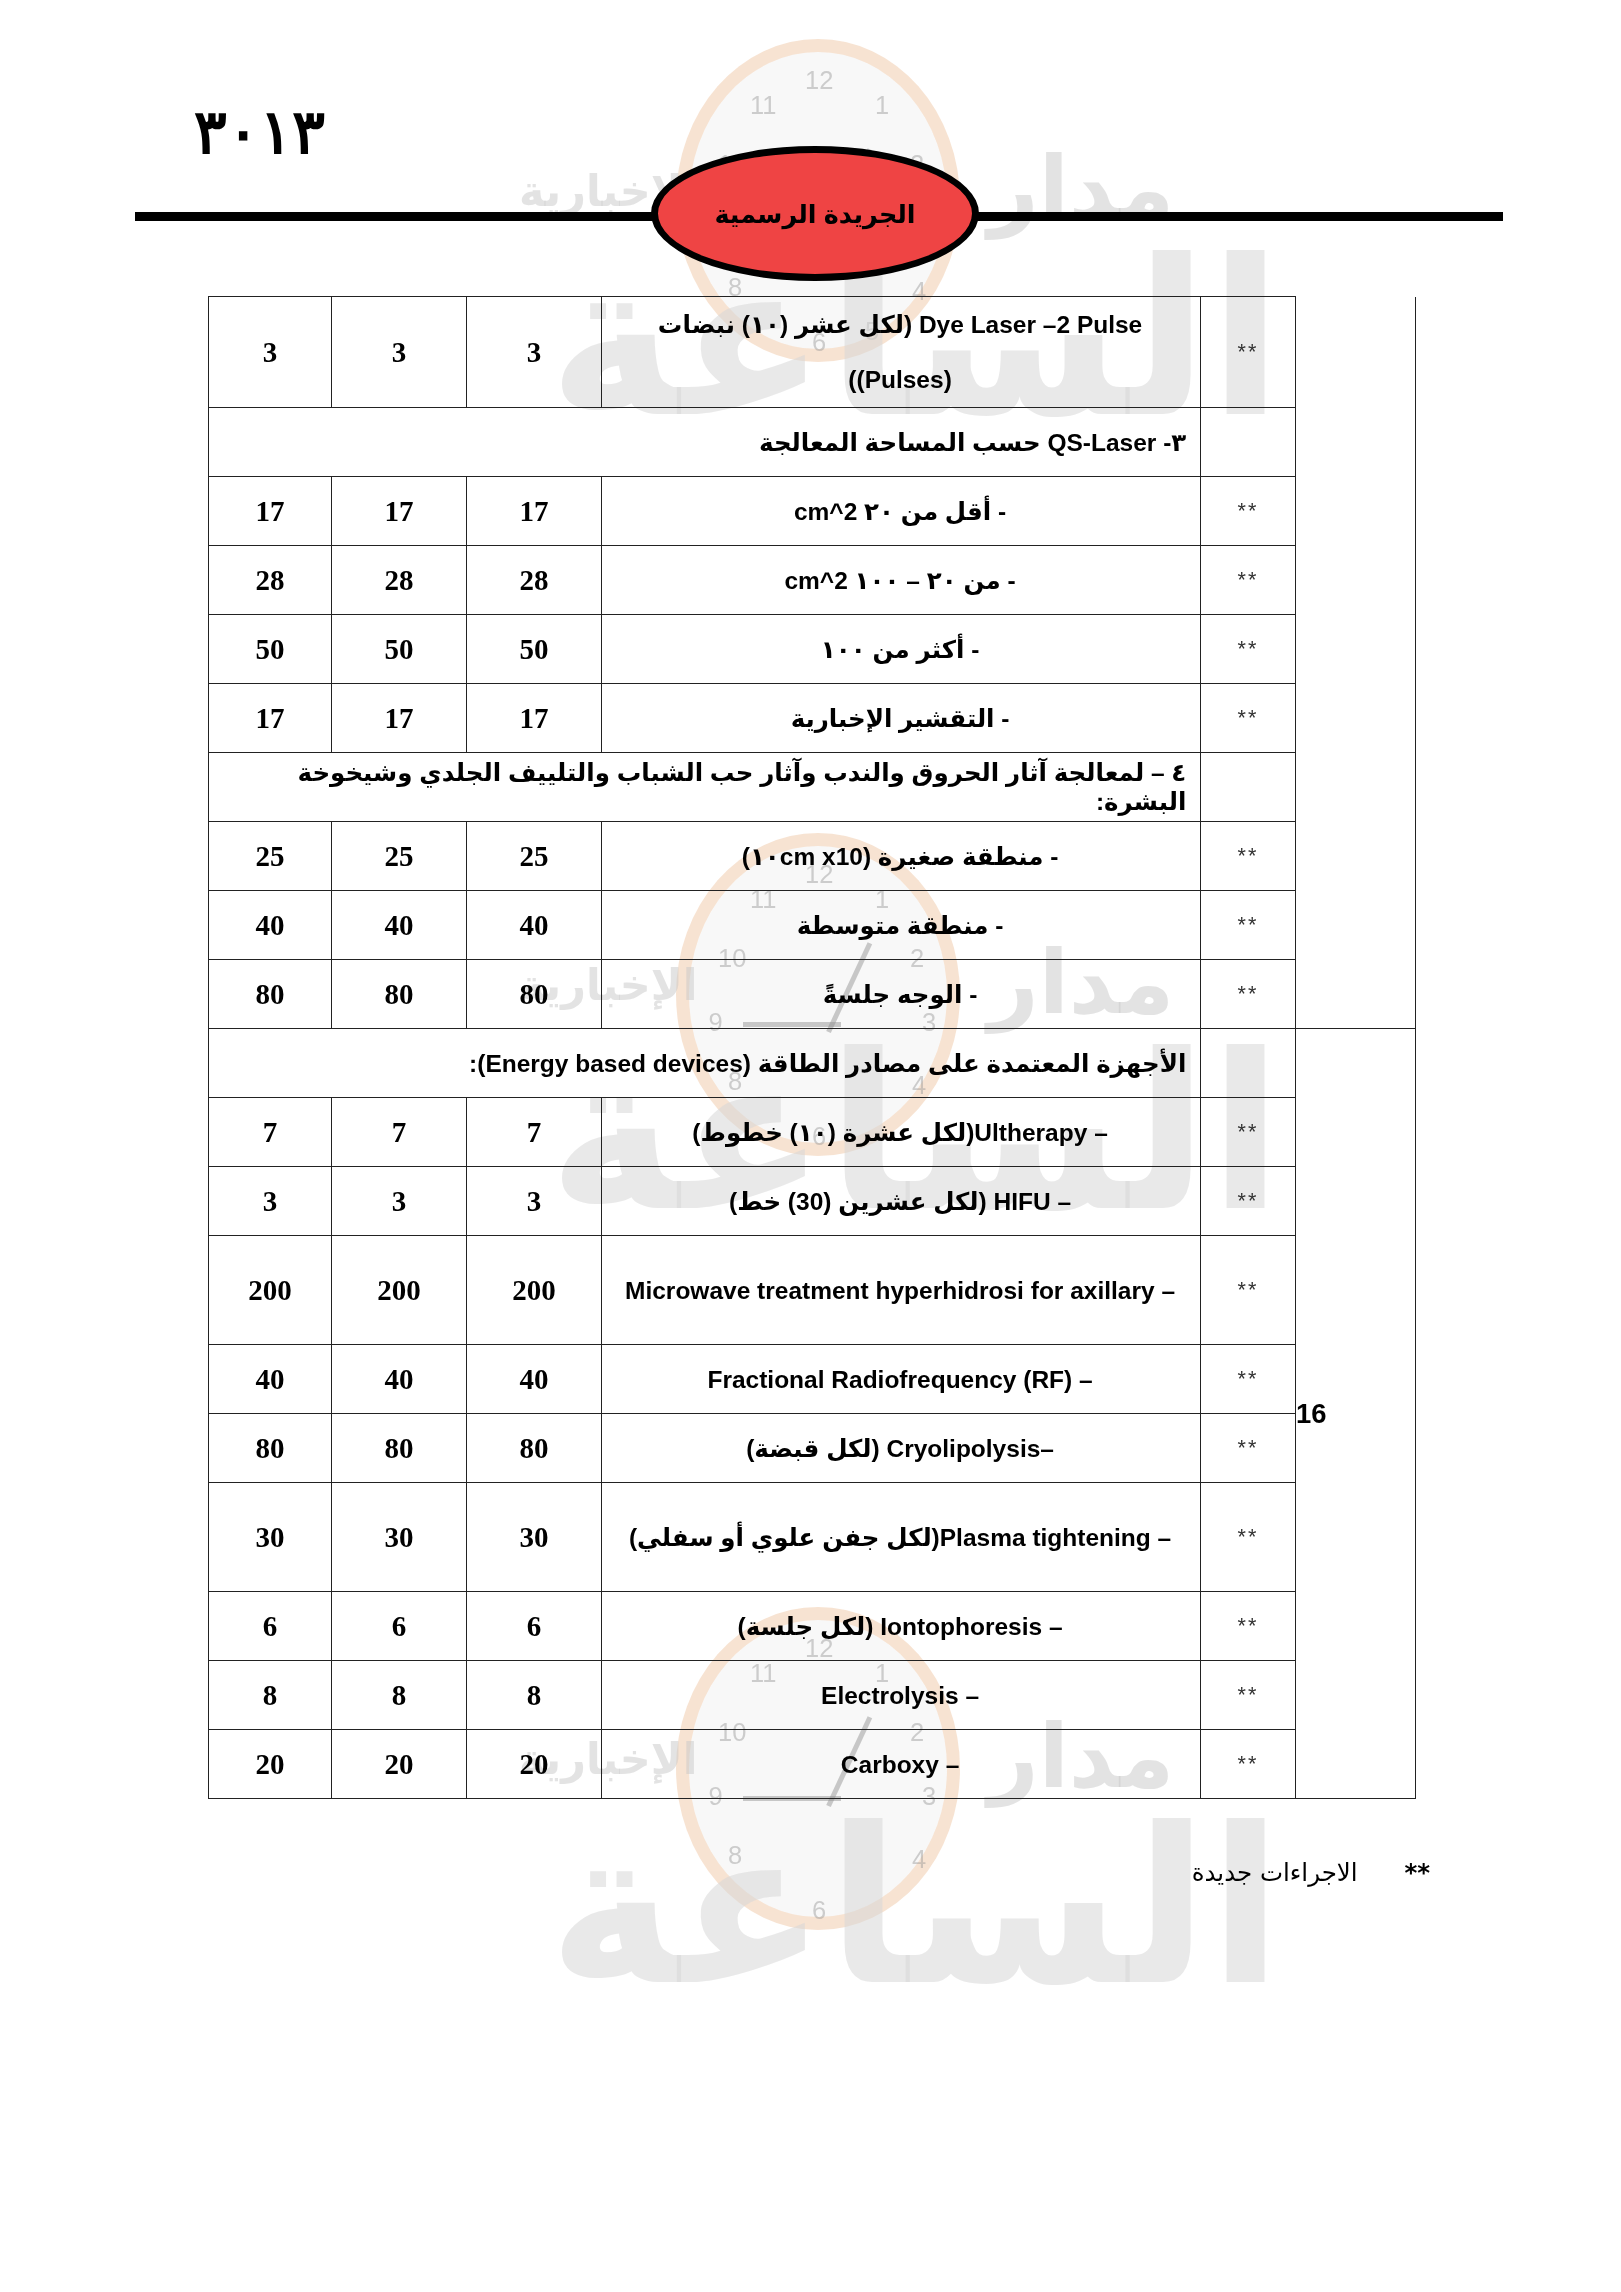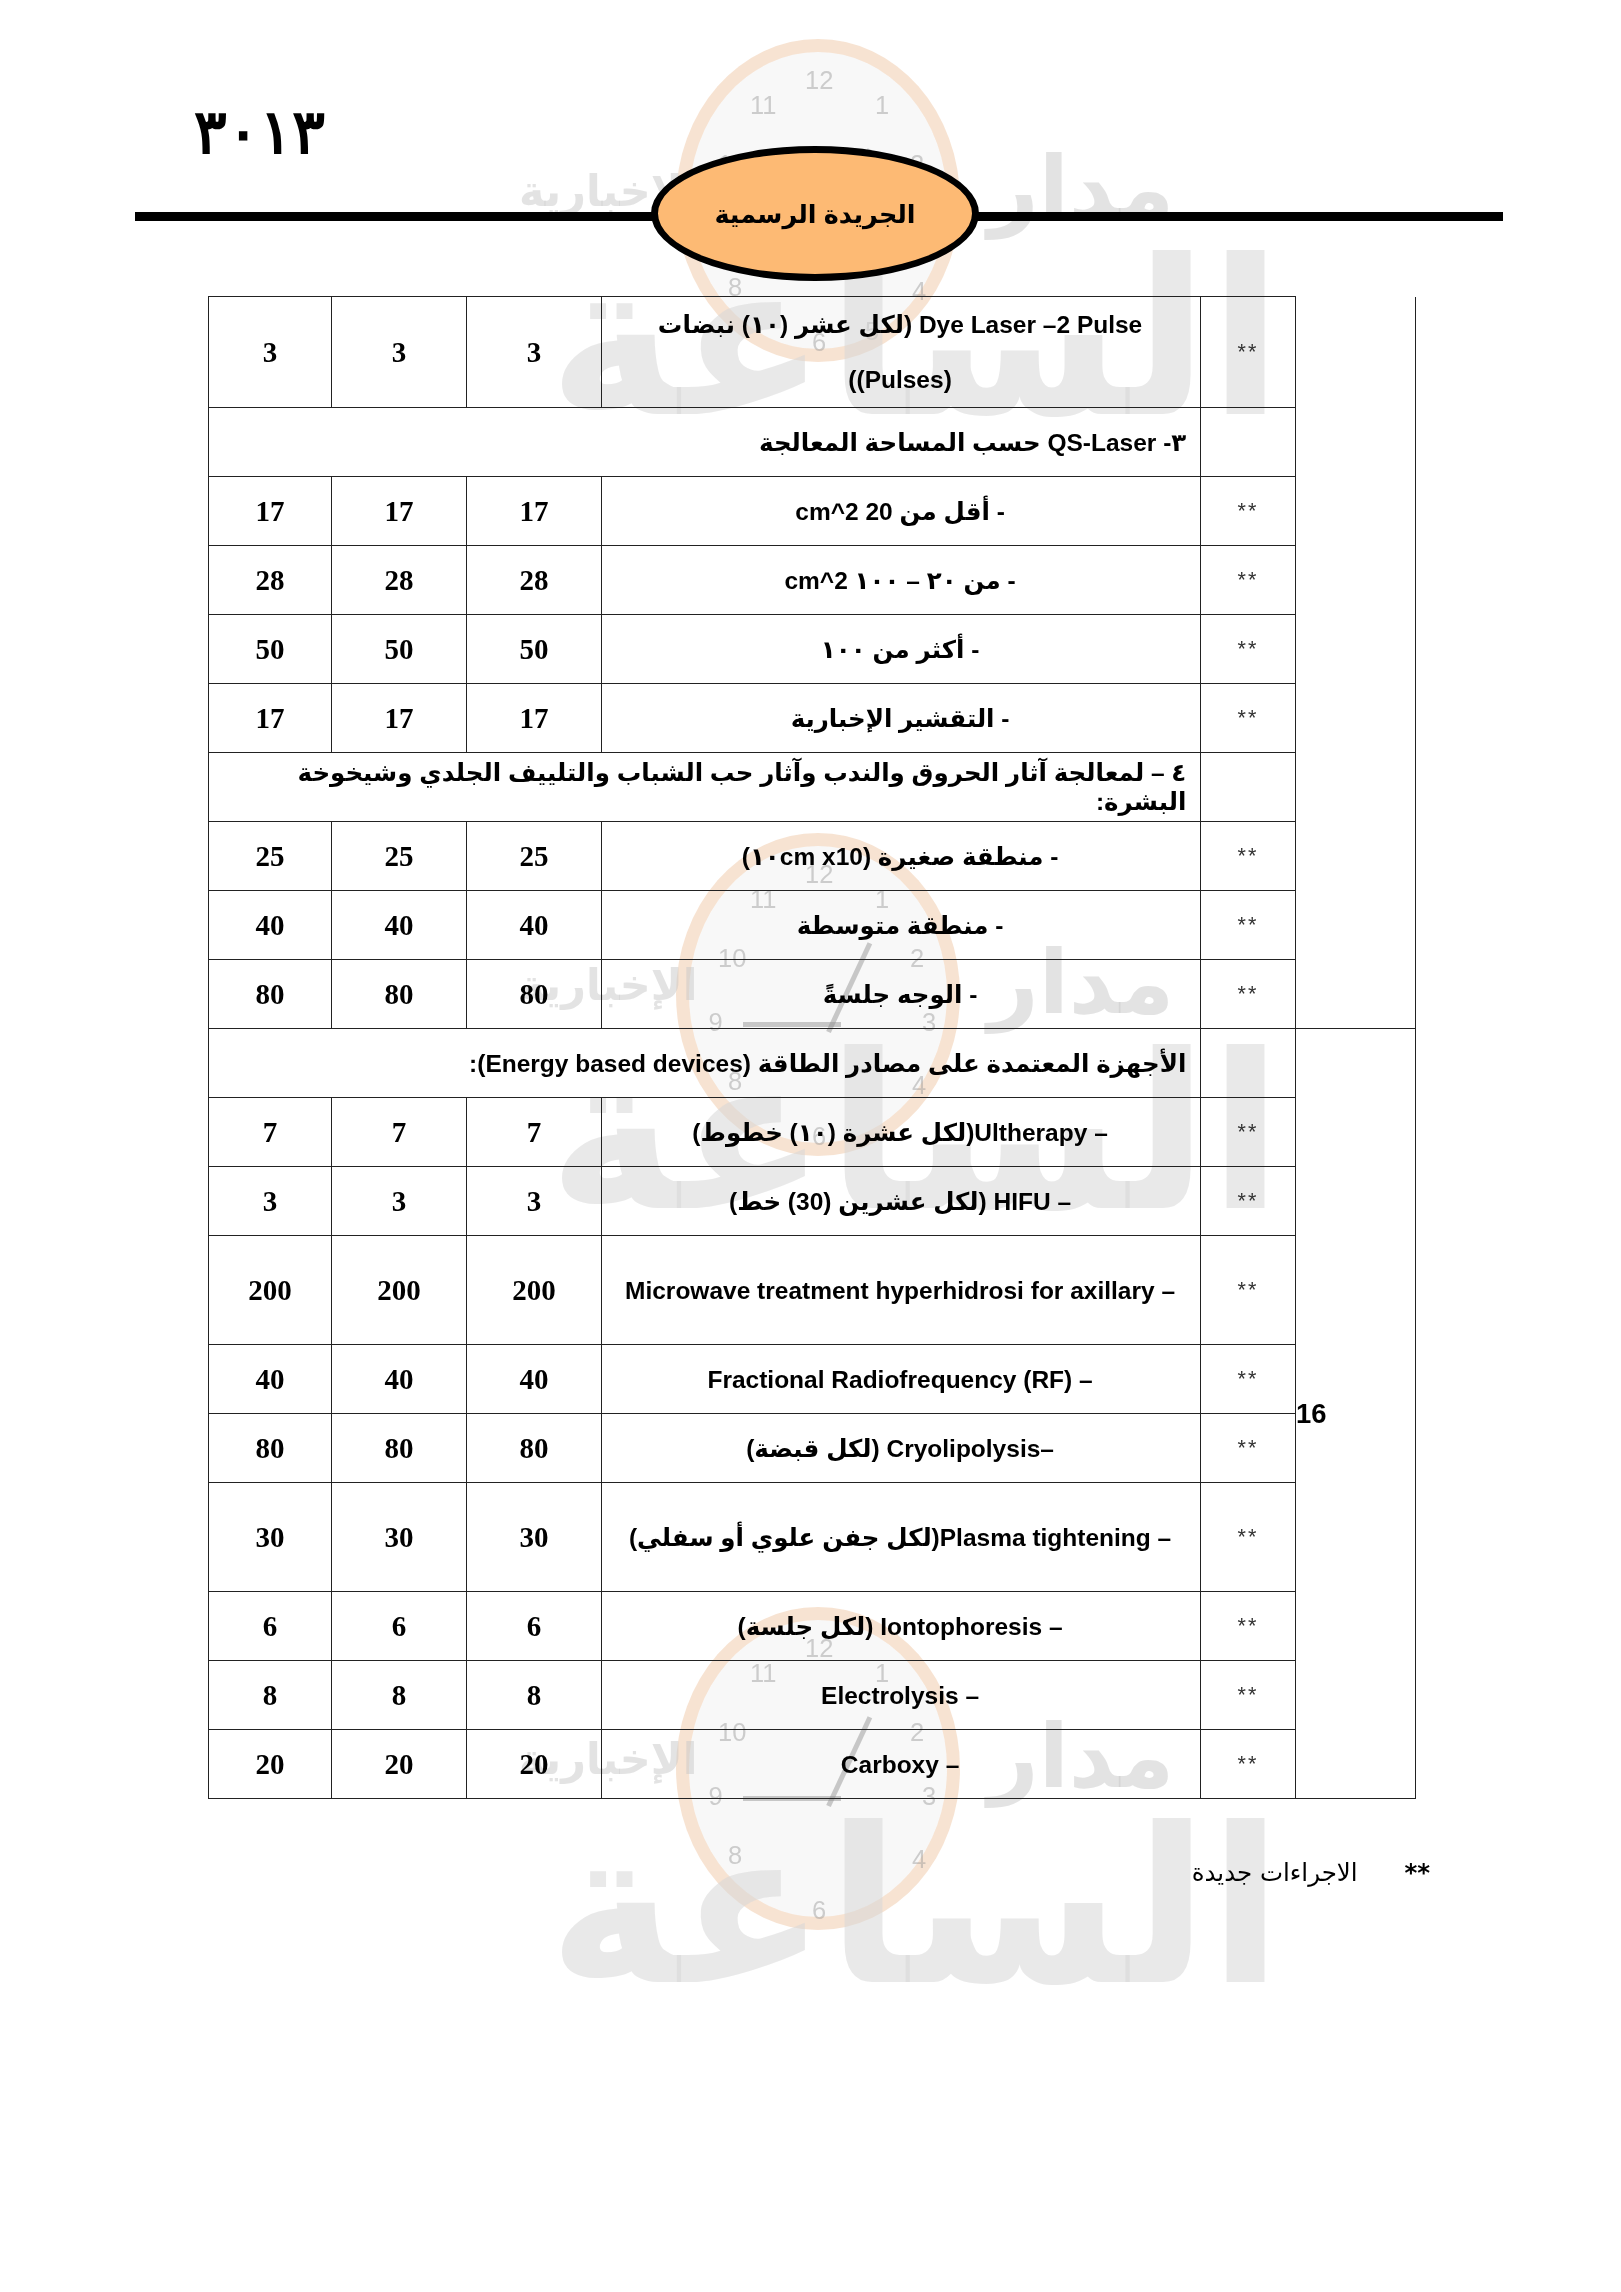--- a/index.html
+++ b/index.html
@@ -29,21 +29,21 @@
   .page-num {
     position: absolute; left: 194px; top: 96px; font-size: 61px; font-weight: bold;
     font-family: Liberation Sans, sans-serif; direction: rtl; letter-spacing: 5.9px;
   }
   .rule {
     position: absolute; left: 135px; top: 212px; width: 1368px; height: 8.8px; background: #000;
   }
   .ellipse {
     position: absolute; left: 651px; top: 146px; width: 328px; height: 135px;
     box-sizing: border-box; border: 7.8px solid #000; border-radius: 50%;
-    background: #fdba74; display: flex; align-items: center; justify-content: center;
+    background: #ef4444; display: flex; align-items: center; justify-content: center;
   }
   .ellipse span { font-size: 25.5px; font-weight: bold; direction: rtl; }
 
   
   table.fees {
     position: absolute; left: 208px; top: 296px;
     border-collapse: collapse; table-layout: fixed; width: 1207px;
   }
   table.fees td {
     border: 1.5px solid #222; padding: 0; vertical-align: middle;
@@ -150,21 +150,21 @@
         <td class="num open-top" rowspan="10"></td>
       </tr>
       <tr class="r2">
         <td class="hdr" colspan="4">٣- QS-Laser حسب المساحة المعالجة</td>
         <td class="stars"></td>
       </tr>
       <tr class="r2">
         <td class="val">17</td>
         <td class="val">17</td>
         <td class="val">17</td>
-        <td class="desc">-  أقل من 20 cm^2</td>
+        <td class="desc">-  أقل من ٢٠ cm^2</td>
         <td class="stars">**</td>
       </tr>
       <tr class="r2">
         <td class="val">28</td>
         <td class="val">28</td>
         <td class="val">28</td>
         <td class="desc">-  من ٢٠ – ١٠٠ cm^2</td>
         <td class="stars">**</td>
       </tr>
       <tr class="r2">

